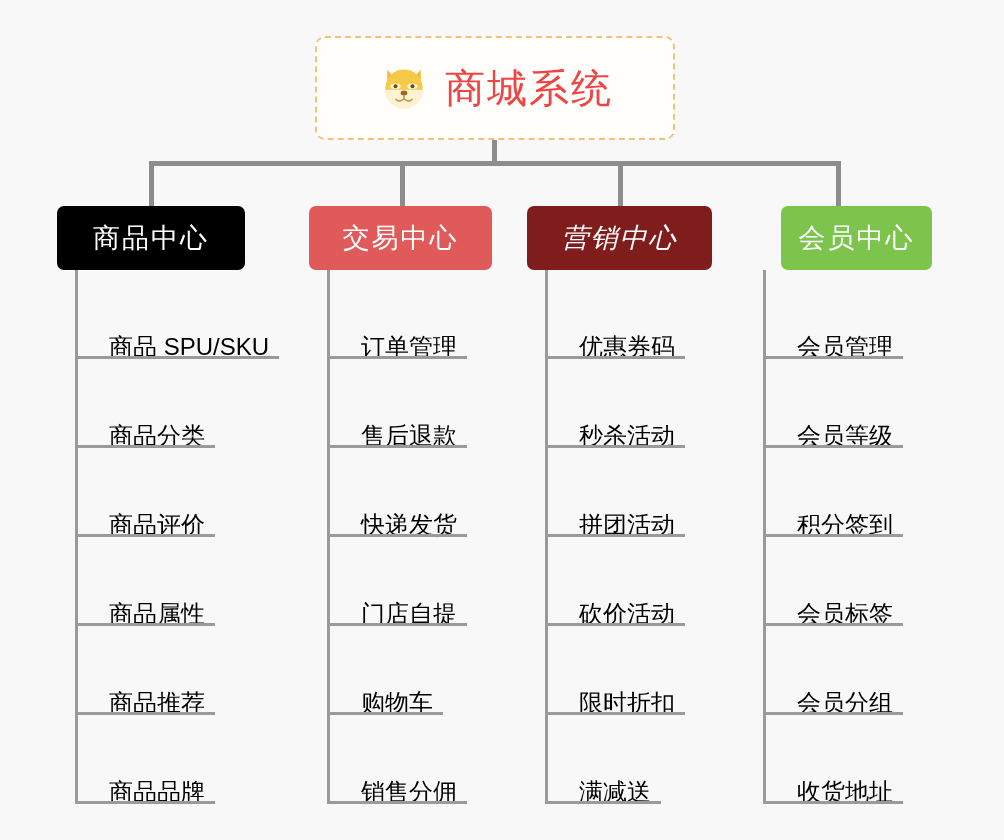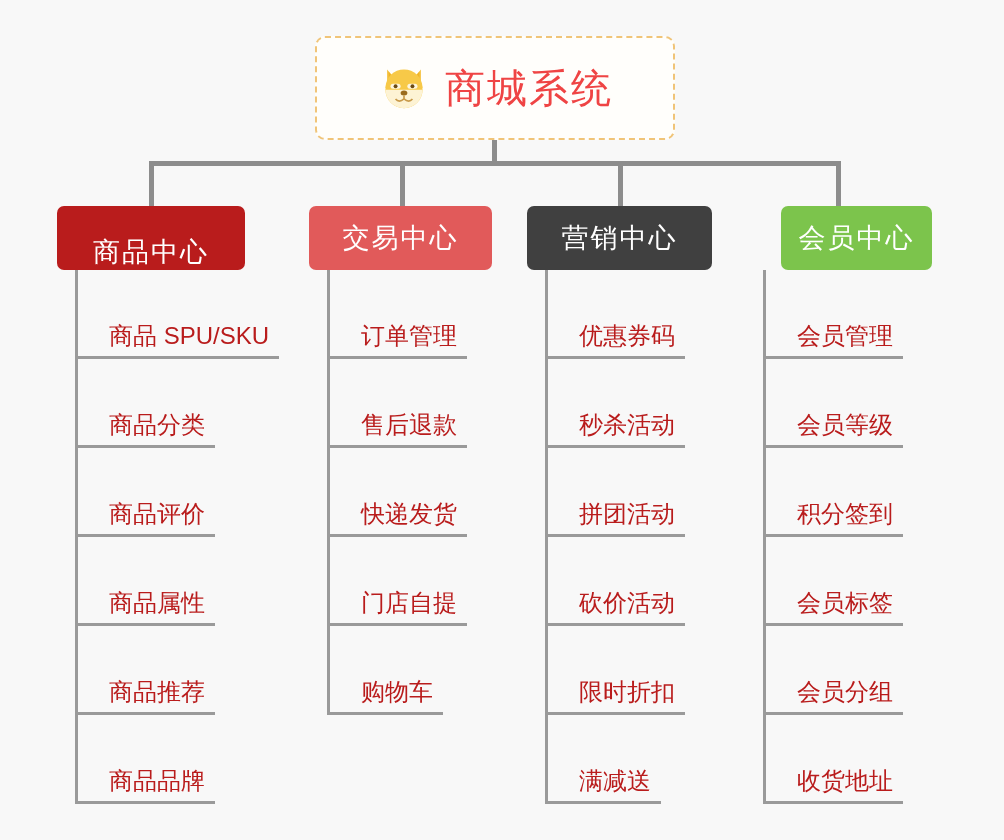--- a/index.html
+++ b/index.html
@@ -94,23 +94,23 @@
     height: 64px;
     border-radius: 7px;
     display: flex;
     align-items: center;
     justify-content: center;
     color: #ffffff;
     font-size: 27px;
     letter-spacing: 2px;
     white-space: nowrap;
   }
-  .cat-header.c-blue   { background: #b91c1c; align-items: flex-end; }
+  .cat-header.c-blue   { background: #000000; }
   .cat-header.c-red    { background: #e15a5a; justify-content: center; }
-  .cat-header.c-orange { background: #404040; }
+  .cat-header.c-orange { background: #7f1d1d; font-style: italic; }
   .cat-header.c-green  { background: #78c council; margin-left: 36px; }
   .cat-header.c-green  { background: #7cc44c; }
 
   
   .leaf-list {
     position: relative;
     margin-left: 18px;
     padding-top: 0;
   }
   .spine {
@@ -126,23 +126,22 @@
     height: 89px;
     box-sizing: border-box;
     display: flex;
     align-items: flex-end;
     padding-left: 34px;
   }
   .leaf-label {
     position: relative;
     font-size: 24px;
     line-height: 1;
-    color: #b91c1c;
+    color: #000000;
     white-space: nowrap;
-    padding-bottom: 11px;
   }
   .leaf-underline {
     position: absolute;
     left: 0;
     bottom: 0;
     height: 3px;
     background: #9a9a9a;
   }
 </style>
 </head>
@@ -230,20 +229,24 @@
       <div class="leaf-underline" style="width: 140px;"></div>
         </div>
       <div class="leaf">
         <div class="leaf-label">门店自提</div>
       <div class="leaf-underline" style="width: 140px;"></div>
         </div>
       <div class="leaf">
         <div class="leaf-label">购物车</div>
       <div class="leaf-underline" style="width: 116px;"></div>
         </div>
+      <div class="leaf">
+        <div class="leaf-label">销售分佣</div>
+      <div class="leaf-underline" style="width: 140px;"></div>
+        </div>
     </div>
   </div>
 
   <div class="column col-3">
     <div class="cat-header c-orange">
       <span>营销中心</span>
     </div>
     <div class="leaf-list">
       <div class="spine"></div>
       <div class="leaf">

